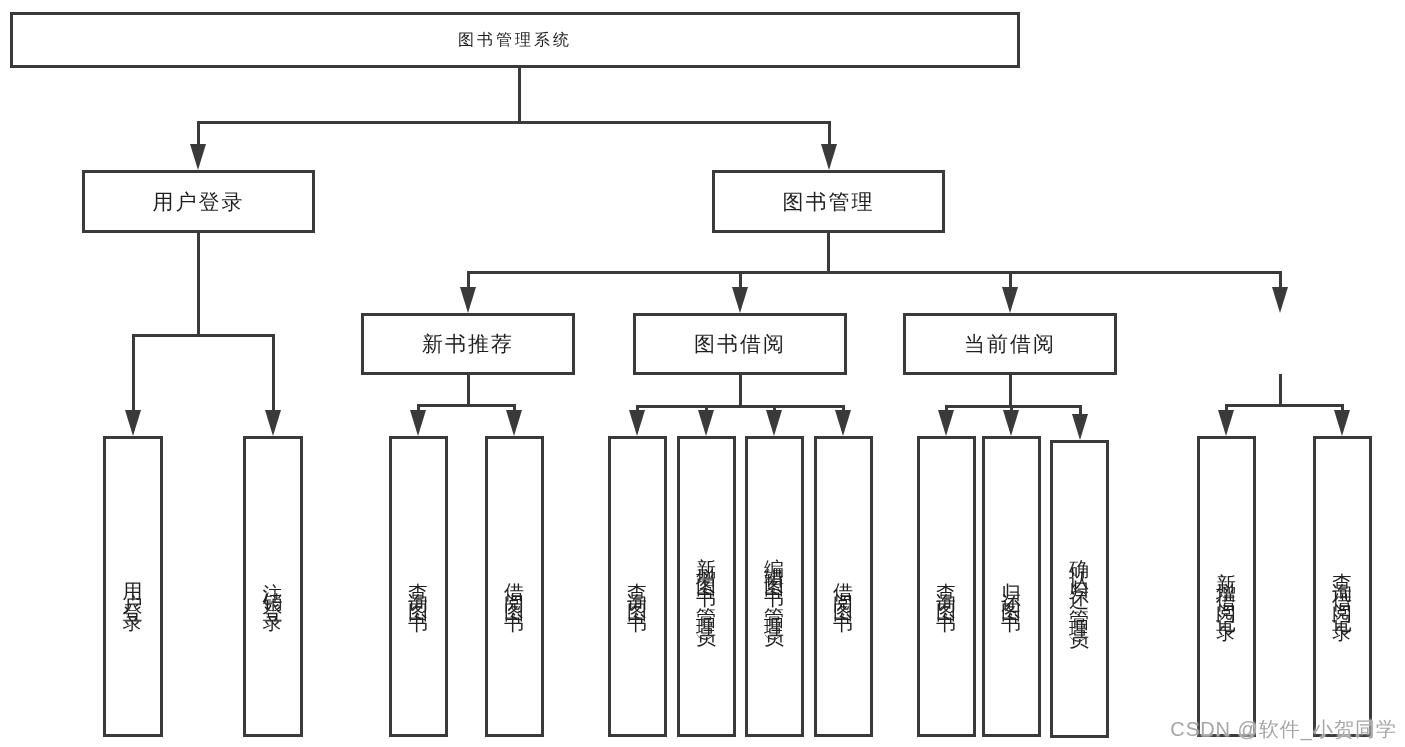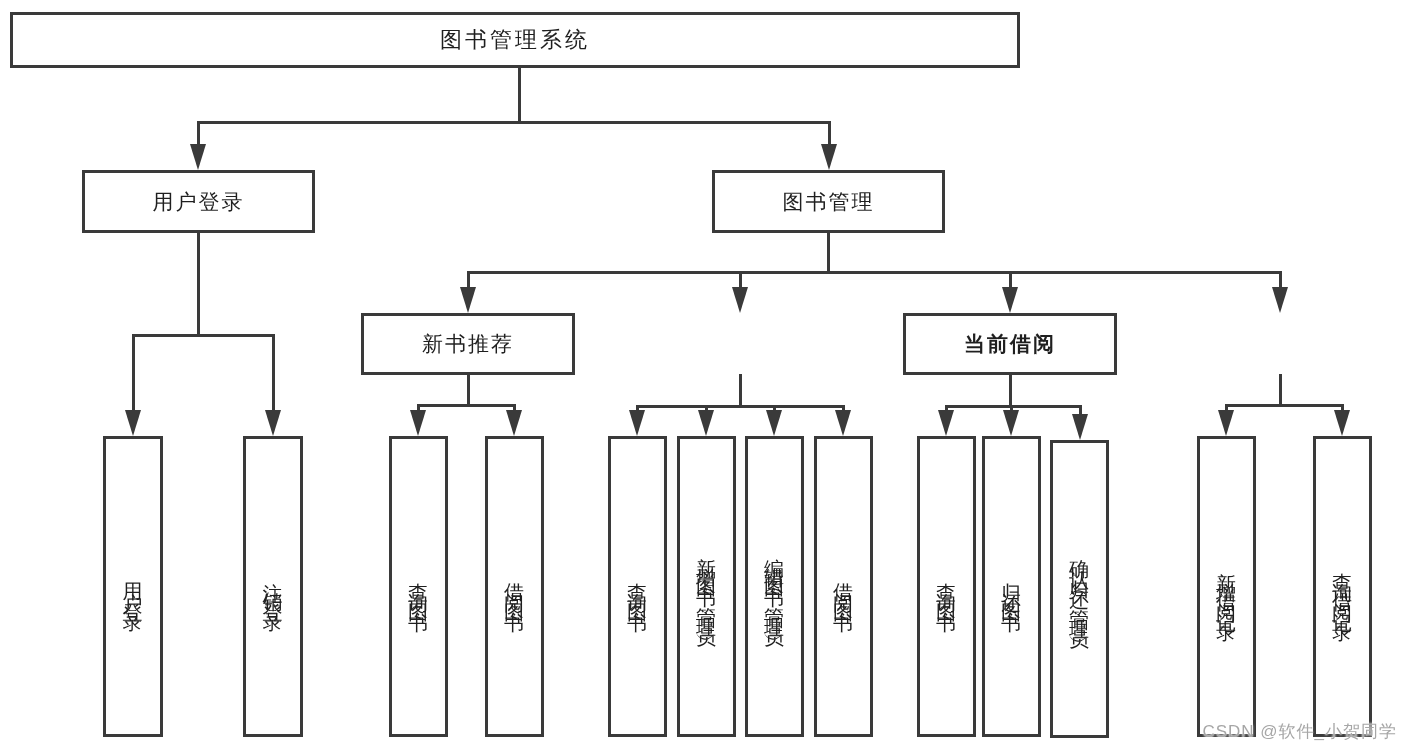--- a/index.html
+++ b/index.html
@@ -24,21 +24,21 @@
     display: flex;
     align-items: center;
     justify-content: center;
     color: var(--text-color, #1f1f1f);
   }
   .node.horizontal {
     font-size: 21px;
     letter-spacing: 2px;
   }
   .node.root {
-    font-size: 22px;
+    font-size: 16px;
     letter-spacing: 3px;
   }
   .node.vertical span.node-label {
     writing-mode: vertical-rl;
     text-orientation: mixed;
     font-size: 20px;
     letter-spacing: 10px;
     line-height: 1;
     white-space: nowrap;
   }
@@ -51,21 +51,21 @@
     width: 0;
     height: 0;
     border-left: 8px solid transparent;
     border-right: 8px solid transparent;
     border-top: 26px solid var(--line-color, #3a3a3a);
   }
   .watermark {
     position: absolute;
     right: 8px;
     bottom: 4px;
-    font-size: 17px;
+    font-size: 20px;
     letter-spacing: 1px;
     color: var(--wm-color, #a6a6a6);
     text-shadow: 0 0 3px #ffffff, 0 0 2px #ffffff;
     z-index: 10;
     pointer-events: none;
   }
 </style>
 </head>
 <body>
 
@@ -127,21 +127,24 @@
     </div>
     <div class="node horizontal" style="left: 82px; top: 170px; width: 233px; height: 63px;">
       <span class="node-label">用户登录</span>
     </div>
     <div class="node horizontal" style="left: 361px; top: 313px; width: 214px; height: 62px;">
       <span class="node-label">新书推荐</span>
     </div>
     <div class="node horizontal" style="left: 712px; top: 170px; width: 233px; height: 63px;">
       <span class="node-label">图书管理</span>
     </div>
-    <div class="node horizontal" style="left: 903px; top: 313px; width: 214px; height: 62px; font-weight: bold;">
+    <div class="node horizontal" style="left: 633px; top: 313px; width: 214px; height: 62px;">
+      <span class="node-label">图书借阅</span>
+    </div>
+    <div class="node horizontal" style="left: 903px; top: 313px; width: 214px; height: 62px;">
       <span class="node-label">当前借阅</span>
     </div>
     <div class="node vertical" style="left: 103px; top: 436px; width: 60px; height: 301px;">
       <span class="node-label">用户登录</span>
     </div>
     <div class="node vertical" style="left: 243px; top: 436px; width: 60px; height: 301px;">
       <span class="node-label">注销登录</span>
     </div>
     <div class="node vertical" style="left: 389px; top: 436px; width: 59px; height: 301px;">
       <span class="node-label">查询图书</span>

